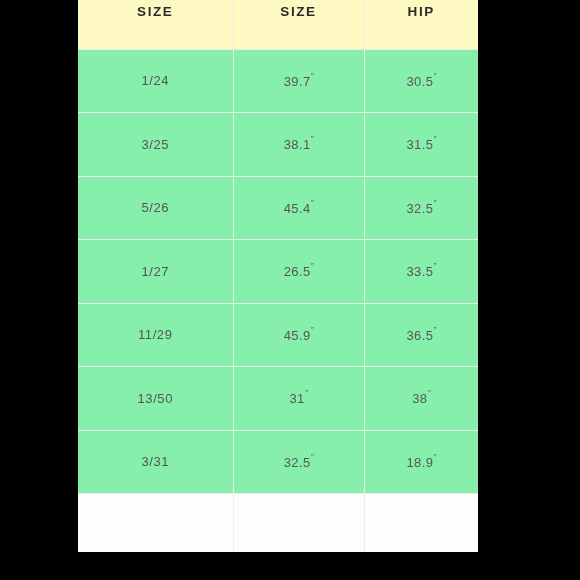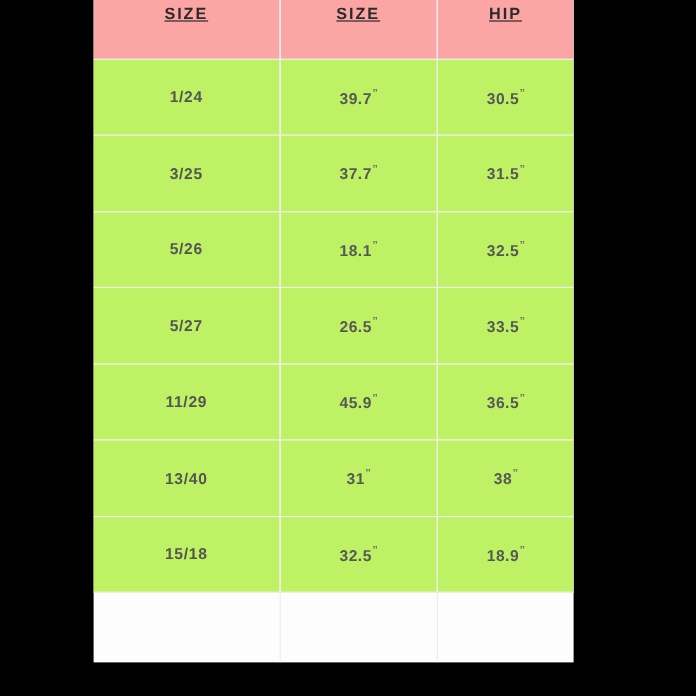--- a/index.html
+++ b/index.html
@@ -49,43 +49,42 @@
   table.size-chart thead th {
     height: 49px;
     padding: 0 0 0 0;
     margin: 0;
     text-align: center;
     vertical-align: top;
     font-size: 13.5px;
     font-weight: bold;
     letter-spacing: 1.6px;
     color: #2b2b2b;
-    background: #fca5a5;
+    background: #fef9c3;
     border-right: 1px solid #ededed;
     border-bottom: 1px solid #ececec;
     box-sizing: border-box;
-    text-decoration: underline;
   }
   table.size-chart thead th .hdr-text {
     display: block;
     padding-top: 5px;
     line-height: 1;
   }
   table.size-chart thead th:last-child { border-right: none; }
 
   
   table.size-chart tbody td {
     height: 63.5px;
     text-align: center;
     vertical-align: middle;
     font-size: 13px;
-    font-weight: bold;
+    font-weight: normal;
     letter-spacing: 0.4px;
     color: #575757;
-    background: #bef264;
+    background: #86efac;
     border-right: 1px solid #ededed;
     border-bottom: 1px solid #efefef;
     box-sizing: border-box;
   }
   table.size-chart tbody td:last-child { border-right: none; }
   table.size-chart tbody tr:last-child td { border-bottom: 1px solid #f0f0f0; }
 
   
   table.size-chart tbody td.cell-size {
     color: #545454;
@@ -144,51 +143,51 @@
       <tbody>
 
         <tr>
           <td class="cell-size">1/24</td>
           <td><span>39.7</span><span class="inch">ˮ</span></td>
           <td><span>30.5</span><span class="inch">ˮ</span></td>
         </tr>
 
         <tr>
           <td class="cell-size">3/25</td>
-          <td><span>37.7</span><span class="inch">ˮ</span></td>
+          <td><span>38.1</span><span class="inch">ˮ</span></td>
           <td><span>31.5</span><span class="inch">ˮ</span></td>
         </tr>
 
         <tr>
           <td class="cell-size">5/26</td>
-          <td><span>18.1</span><span class="inch">ˮ</span></td>
+          <td><span>45.4</span><span class="inch">ˮ</span></td>
           <td><span>32.5</span><span class="inch">ˮ</span></td>
         </tr>
 
         <tr>
-          <td class="cell-size">5/27</td>
+          <td class="cell-size">1/27</td>
           <td><span>26.5</span><span class="inch">ˮ</span></td>
           <td><span>33.5</span><span class="inch">ˮ</span></td>
         </tr>
 
 
         <tr>
           <td class="cell-size">11/29</td>
           <td><span>45.9</span><span class="inch">ˮ</span></td>
           <td><span>36.5</span><span class="inch">ˮ</span></td>
         </tr>
 
         <tr>
-          <td class="cell-size">13/40</td>
+          <td class="cell-size">13/50</td>
           <td><span>31</span><span class="inch">ˮ</span></td>
           <td><span>38</span><span class="inch">ˮ</span></td>
         </tr>
 
         <tr>
-          <td class="cell-size">15/18</td>
+          <td class="cell-size">3/31</td>
           <td><span>32.5</span><span class="inch">ˮ</span></td>
           <td><span>18.9</span><span class="inch">ˮ</span></td>
         </tr>
 
       </tbody>
     </table>
 
     <div class="vrule" style="left:155px"></div>
     <div class="vrule" style="left:286px"></div>
 

